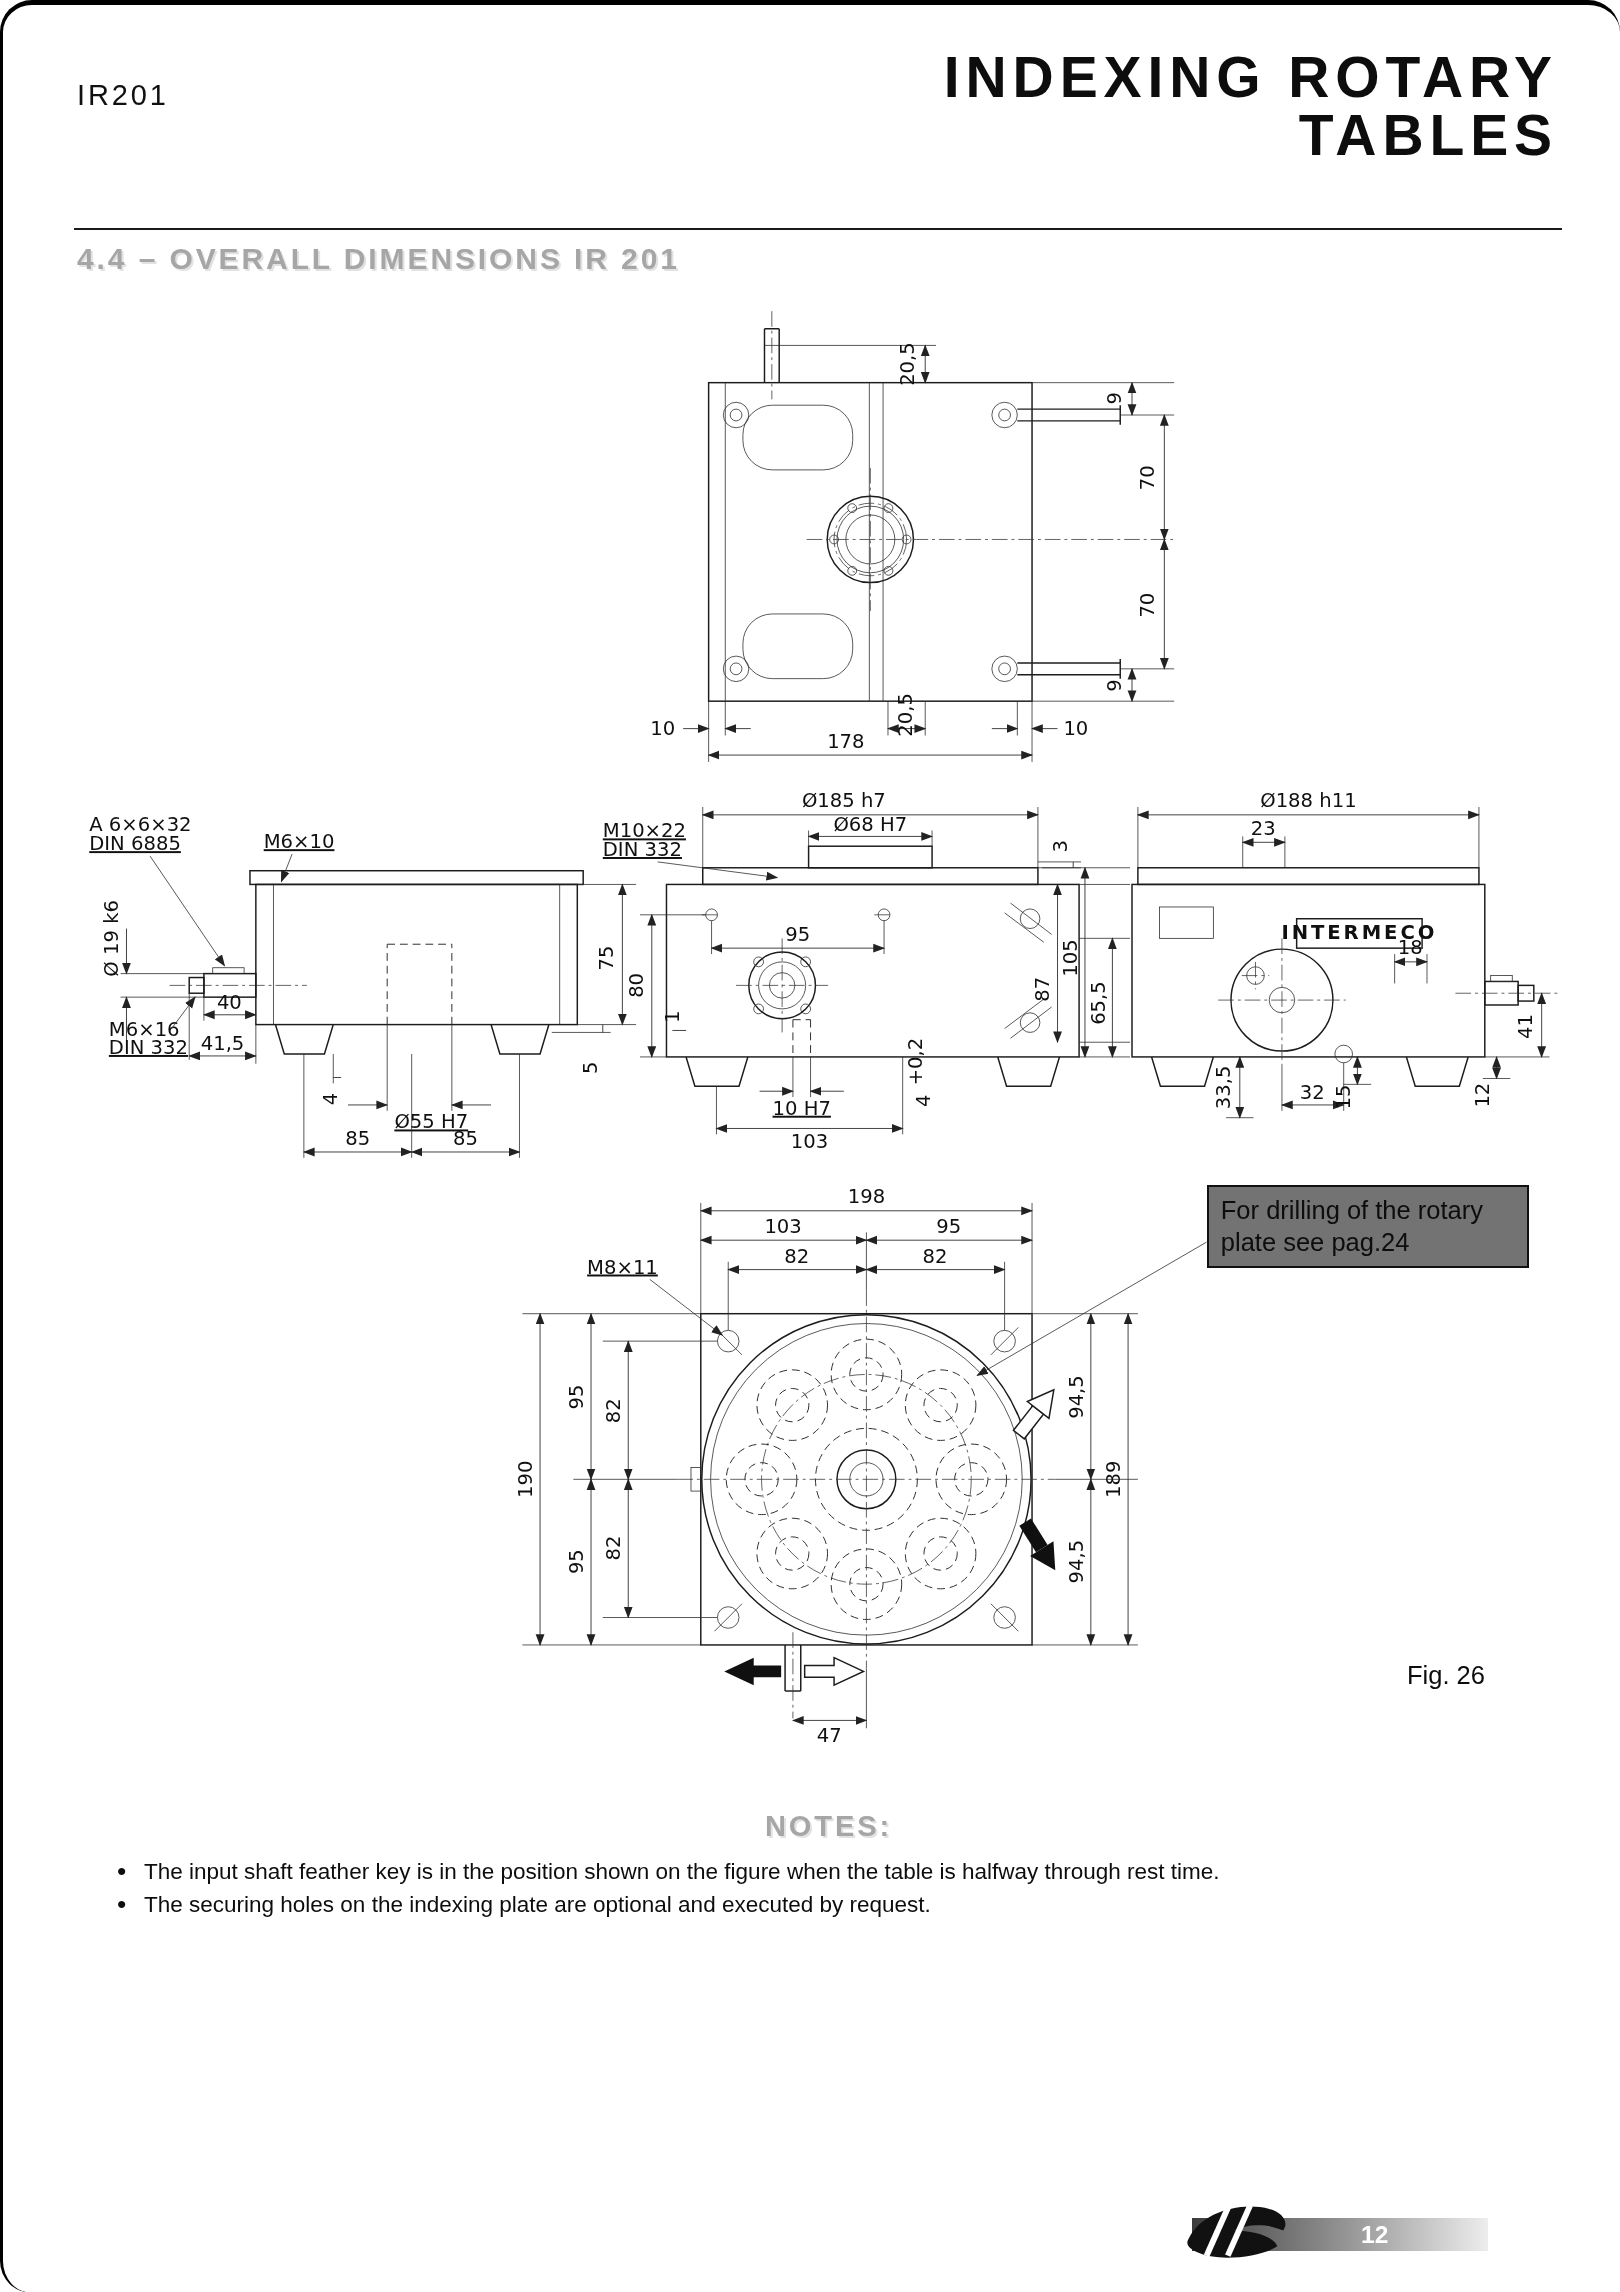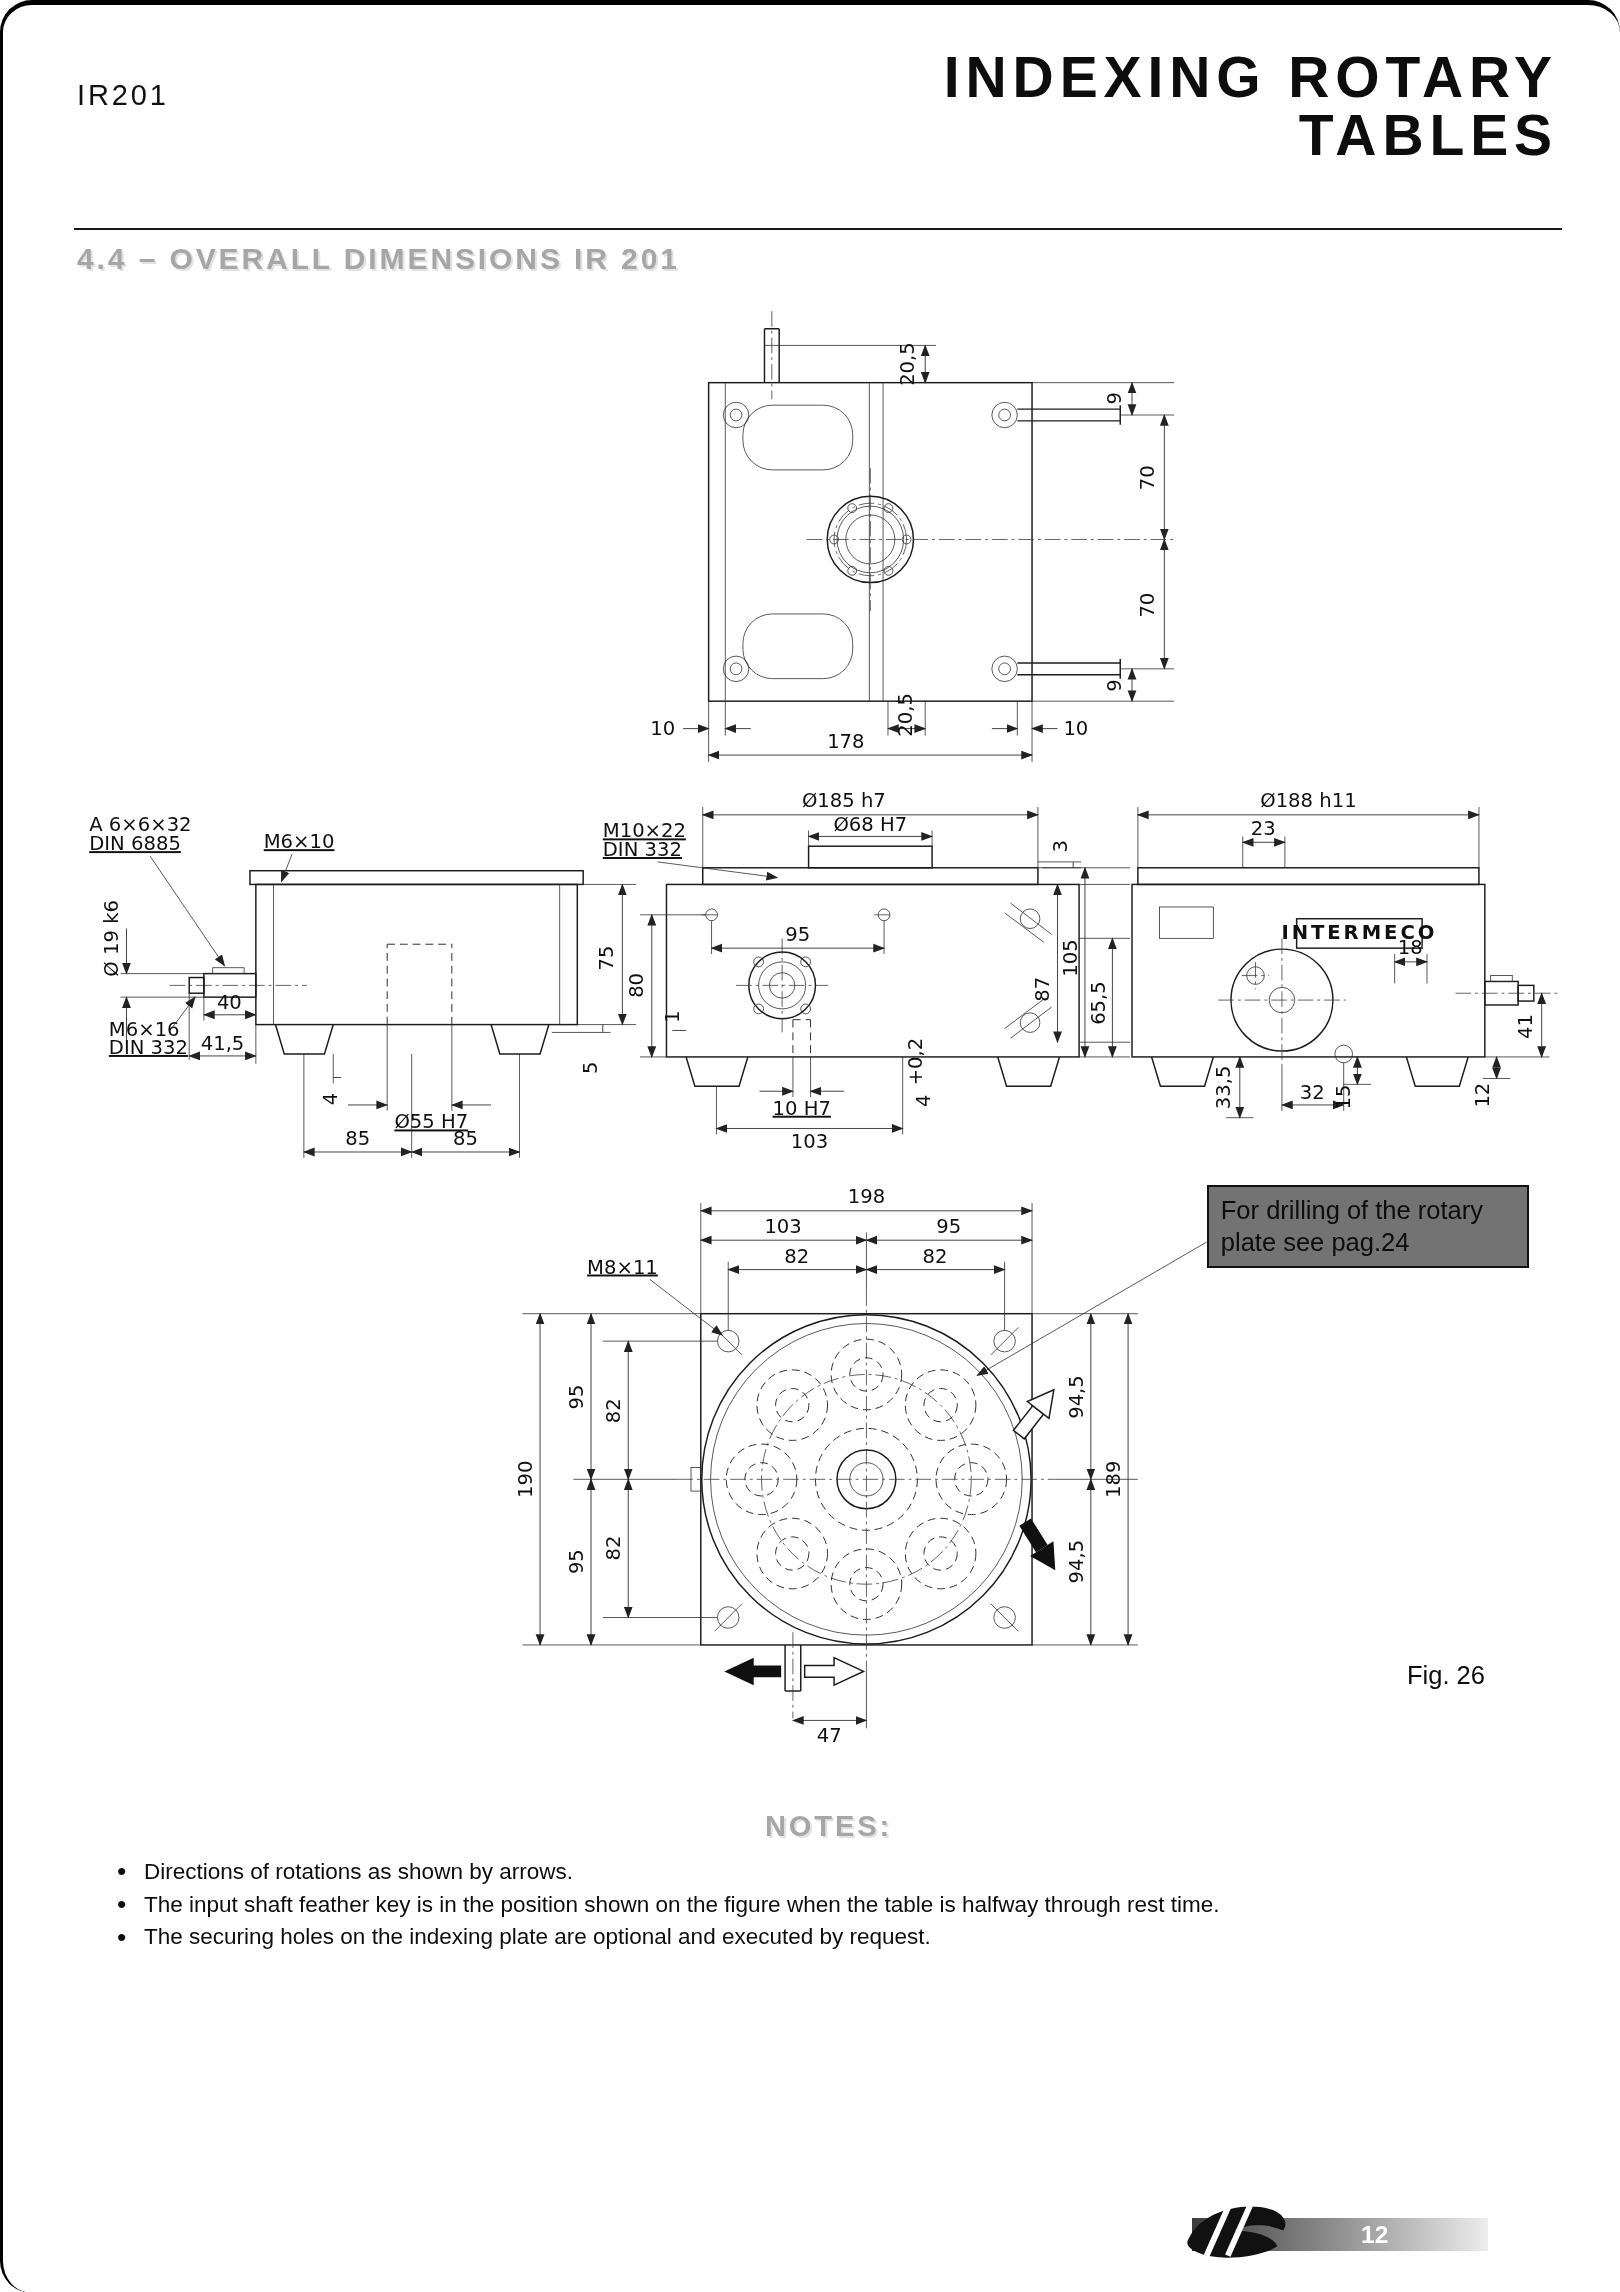--- a/index.html
+++ b/index.html
@@ -412,21 +412,20 @@
 
   <div class="note-box">
     <span>For drilling of the rotary plate see pag.24</span>
   </div>
 
   <div class="fig">Fig. 26</div>
 
   <section class="notes">
     <div class="notes-heading gray-head">NOTES:</div>
     <ul>
-      <li>Directions of rotations as shown by arrows.</li>
       <li>The input shaft feather key is in the position shown on the figure when the table is halfway through rest time.</li>
       <li>The securing holes on the indexing plate are optional and executed by request.</li>
     </ul>
   </section>
 
   <div class="footer-bar">
     <span class="page-num">12</span>
   </div>
   <svg class="logo" width="108" height="65" viewBox="0 0 110 66" xmlns="http://www.w3.org/2000/svg">
     <path fill="#111" d="M6,40 C18,14 58,2 88,10 C102,14 108,24 102,32 C84,24 64,26 52,32 C72,32 92,38 96,48 C78,60 34,64 14,54 C6,50 2,46 6,40 z"></path>

